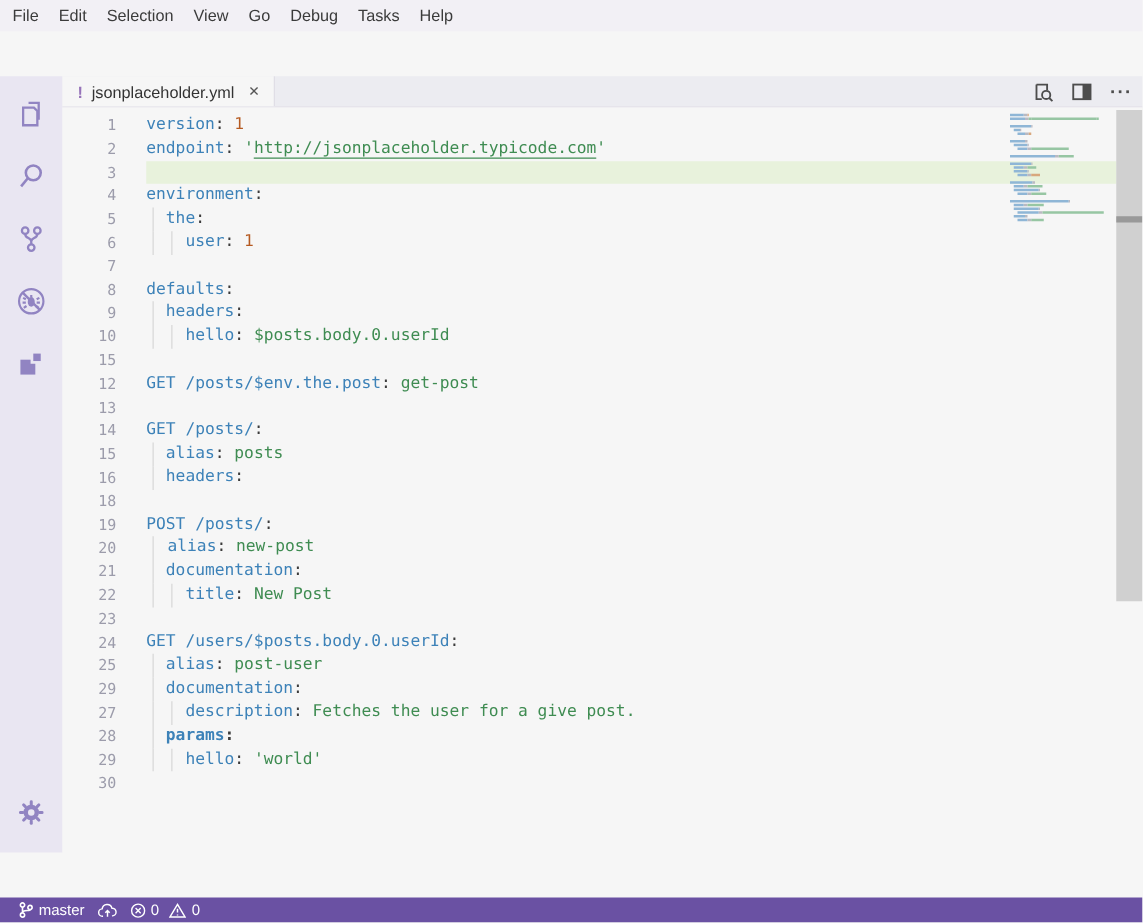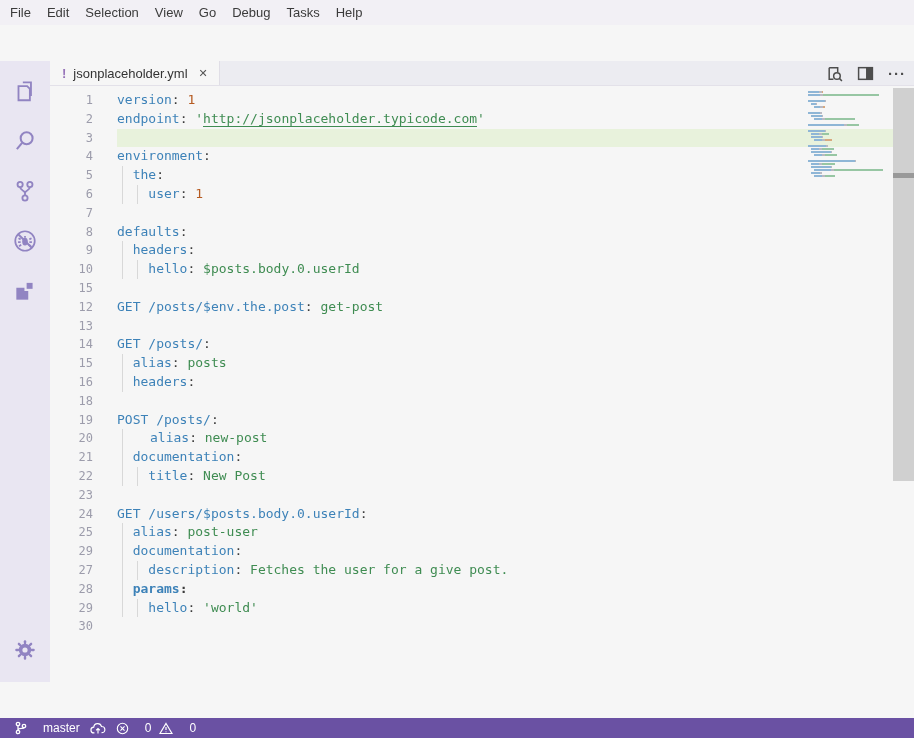--- a/index.html
+++ b/index.html
@@ -60,21 +60,21 @@
   .sb-thumb { position:absolute; top:2px; left:0; width:21px; height:393px; background:#c3c3c3; opacity:.75; }
   .sb-marker { position:absolute; top:87px; left:0; width:21px; height:5px; background:#8f8f8f; opacity:.85; }
 
   
   .statusbar { height:20px; background:var(--c-status,#6a51a3); color:#fff; display:flex;
                align-items:center; justify-content:space-between; font-size:12px; flex:0 0 auto;
                padding:0 10px 0 10px; }
   .sb-group { display:flex; align-items:center; height:100%; }
   .sb-item { display:flex; align-items:center; height:100%; padding:0 5px; white-space:nowrap; }
   .sb-item svg { display:block; }
-  .sb-item .lbl { margin-left:16px; }
+  .sb-item .lbl { margin-left:4px; }
   .sb-right .sb-item { padding:0 8px; }
 </style>
 </head>
 <body>
 
 <div class="app">
 
   <div class="menubar">
     <span class="menu-item">File</span>
     <span class="menu-item">Edit</span>
@@ -248,21 +248,21 @@
               <span class="ln">18</span>
               <span class="code-text" style="left: 67px;"></span>
             </div>
             <div class="code-line">
               <span class="ln">19</span>
               <span class="code-text" style="left: 67px;"><span class="tk-key">POST /posts/</span><span class="tk-pln">:</span></span>
             </div>
             <div class="code-line">
               <span class="ln">20</span>
               <span class="guide" style="left: 71.5px;"></span>
-              <span class="code-text" style="left: 100px;"><span class="tk-key">alias</span><span class="tk-pln">: </span><span class="tk-str">new-post</span></span>
+              <span class="code-text" style="left: 84px;"><span class="tk-key">alias</span><span class="tk-pln">: </span><span class="tk-str">new-post</span></span>
             </div>
             <div class="code-line">
               <span class="ln">21</span>
               <span class="guide" style="left: 71.5px;"></span>
               <span class="code-text" style="left: 82.66px;"><span class="tk-key">documentation</span><span class="tk-pln">:</span></span>
             </div>
             <div class="code-line">
               <span class="ln">22</span>
               <span class="guide" style="left: 71.5px;"></span>
               <span class="guide" style="left: 87.16px;"></span>

